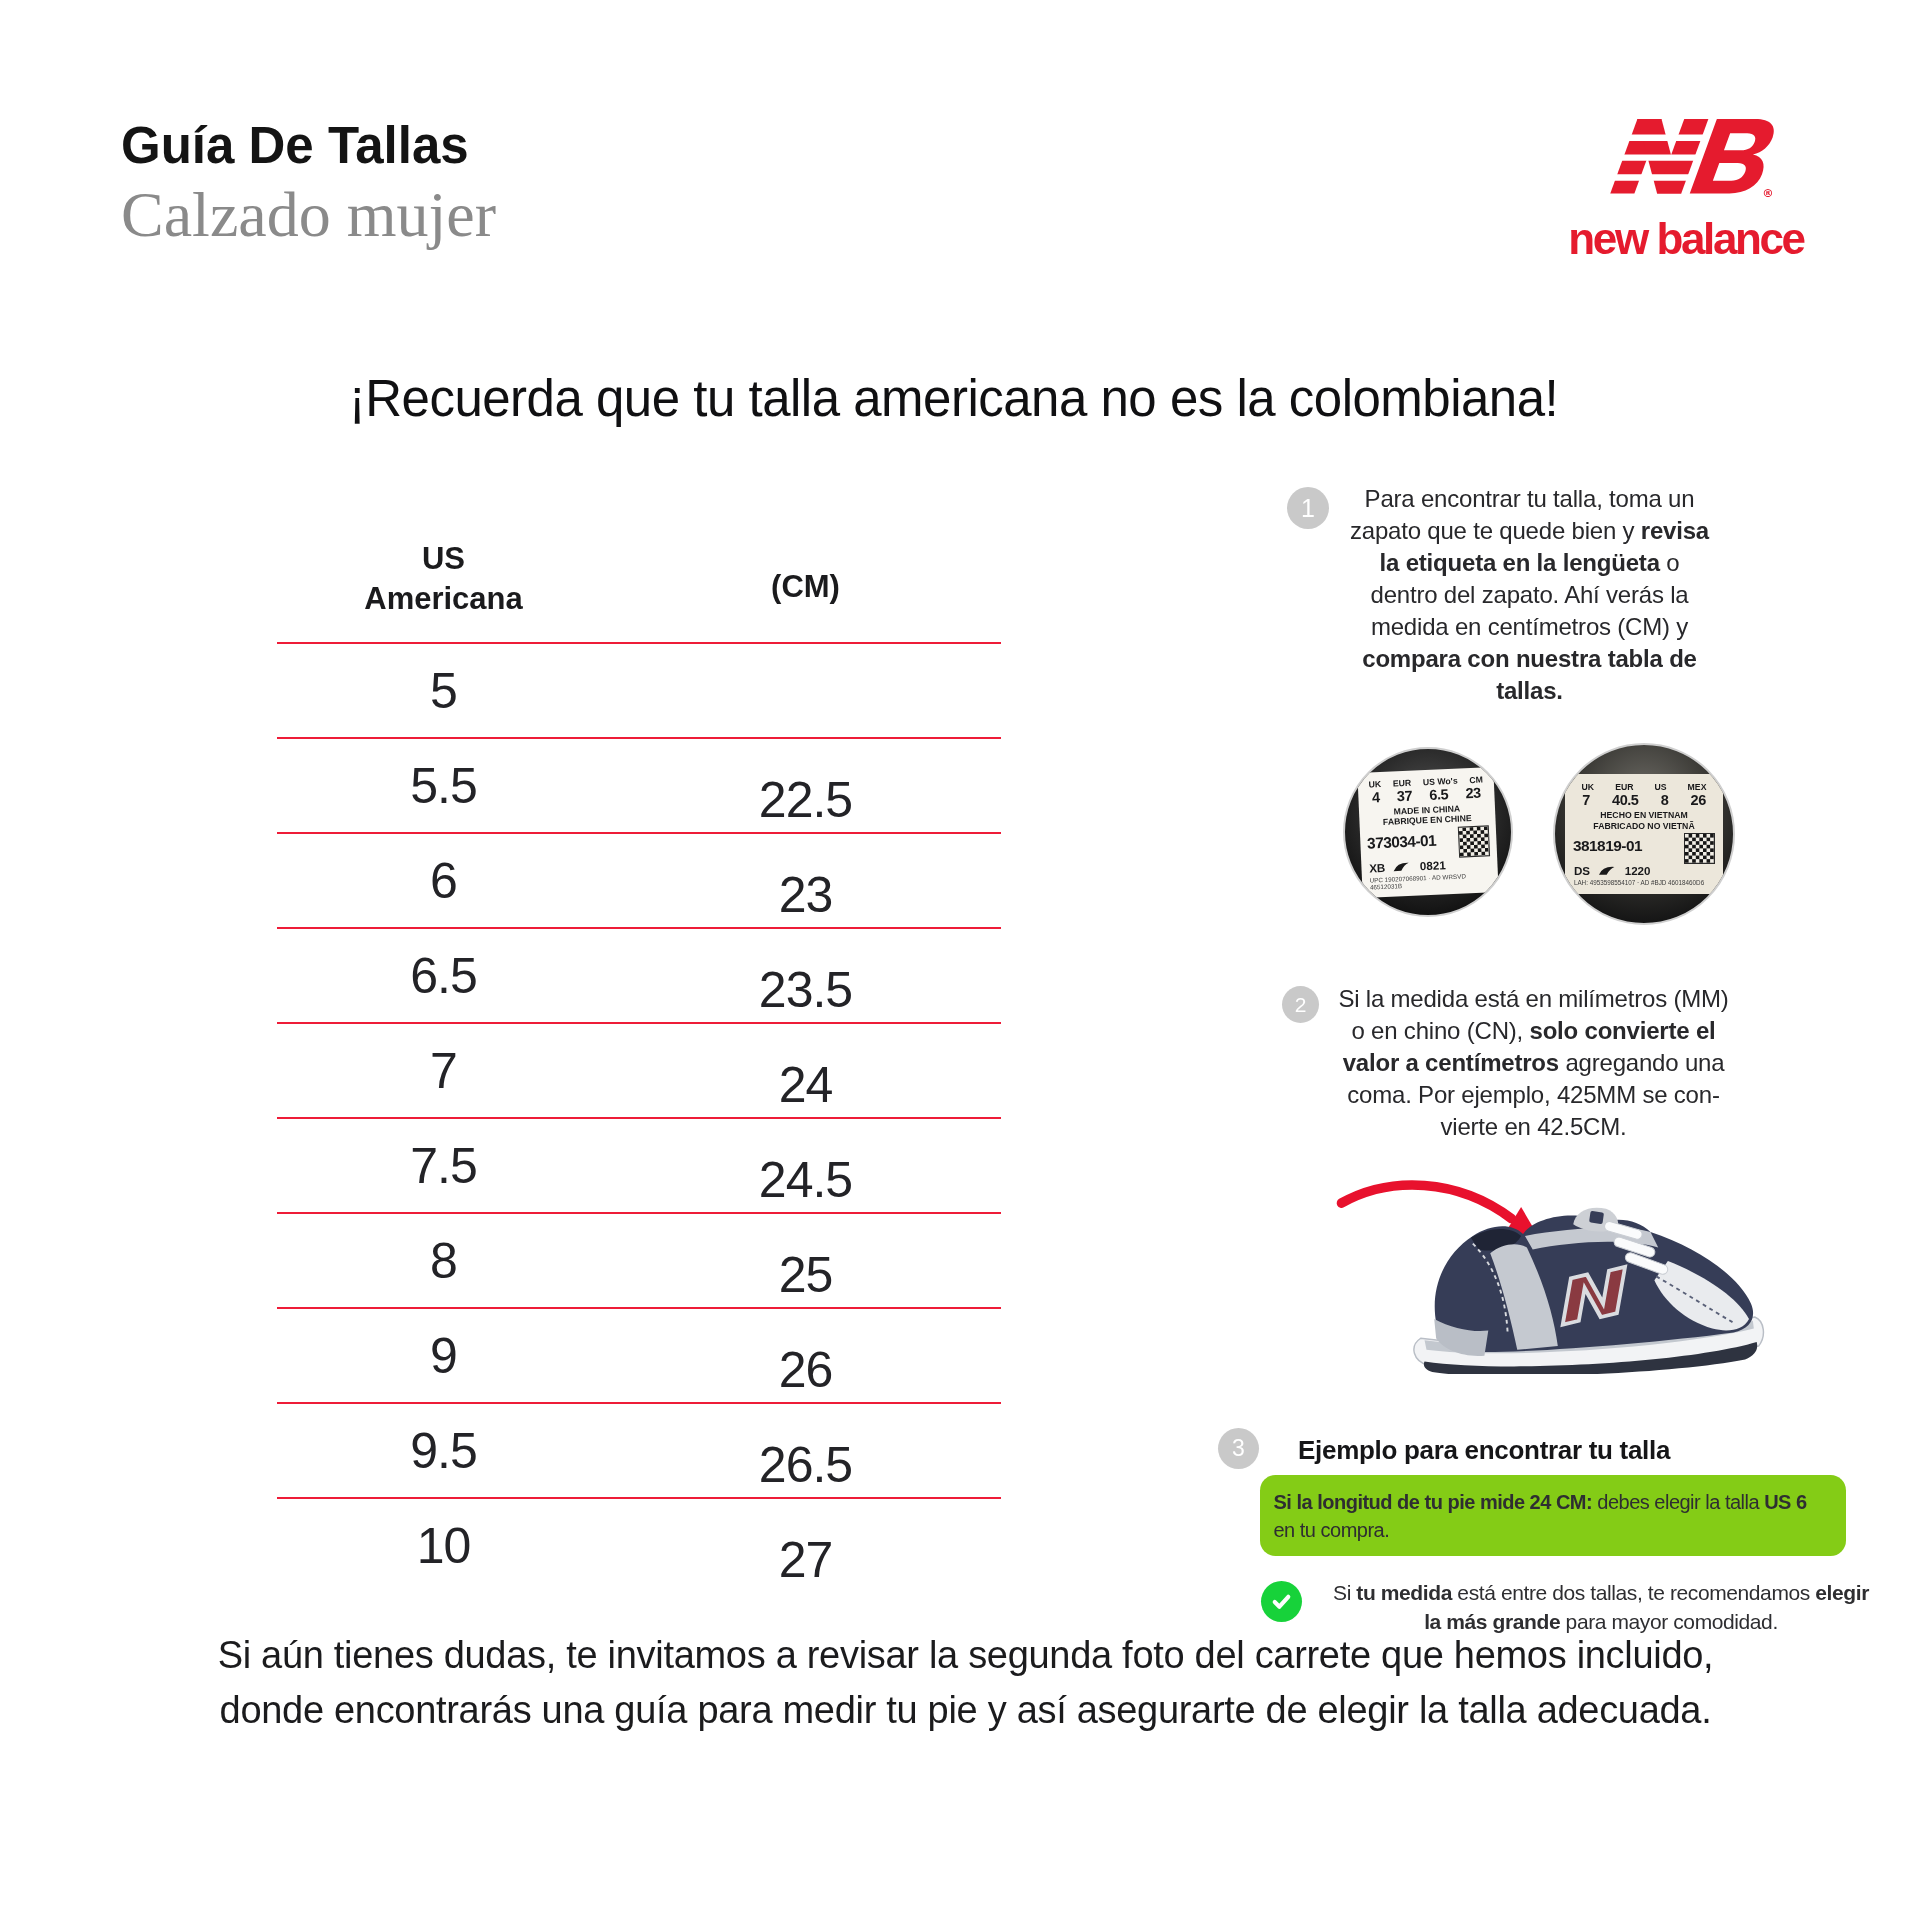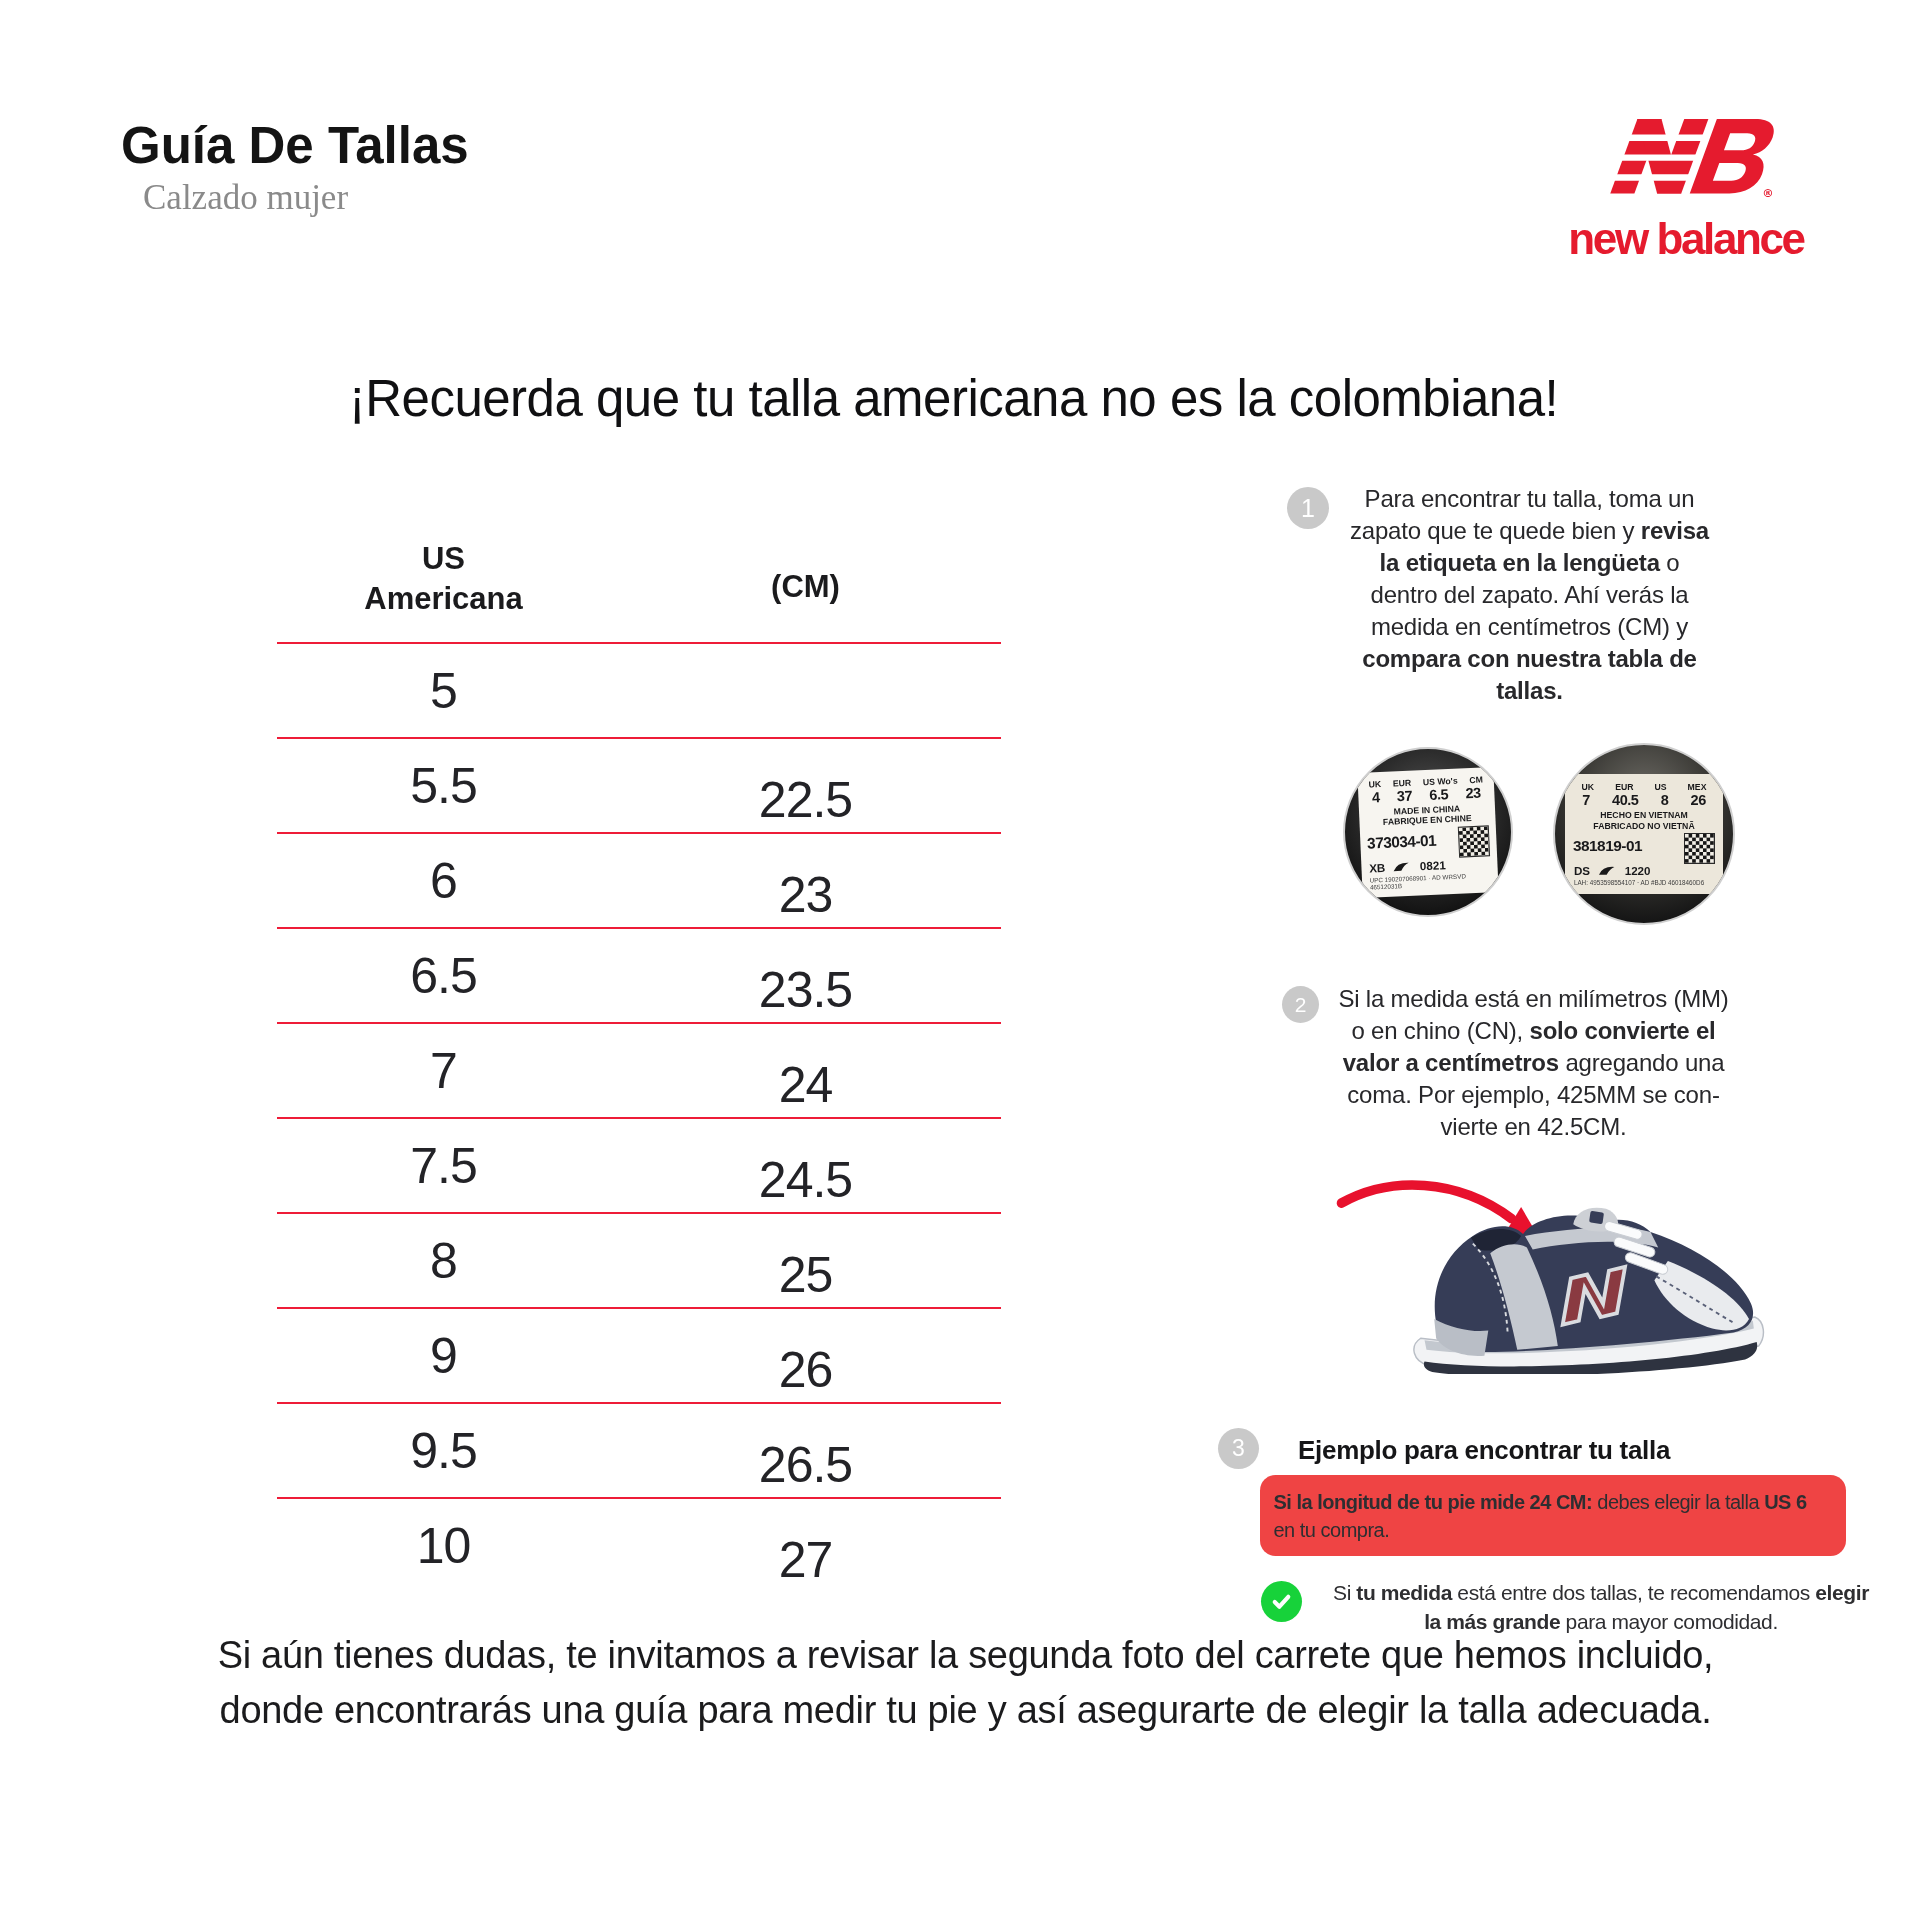--- a/index.html
+++ b/index.html
@@ -3,21 +3,21 @@
 <meta charset="utf-8">
 <style>
   html,body{margin:0;padding:0;background:#fff;}
   .canvas{position:relative;width:1931px;height:1931px;background:#ffffff;overflow:hidden;
           font-family:"Liberation Sans",sans-serif;color:#1d1d1f;}
   .abs{position:absolute;}
   .b{font-weight:bold;}
 
   
   .title{left:121px;top:116px;font-size:51px;font-weight:bold;color:#141414;letter-spacing:0;}
-  .subtitle{left:121px;top:178px;font-family:"Liberation Serif",serif;font-size:35px;color:#8a8a8a;margin-left:22px;}
+  .subtitle{left:121px;top:178px;font-family:"Liberation Serif",serif;font-size:64px;color:#8a8a8a;}
   .nb-mark{left:1609px;top:108px;width:176px;height:100px;}
   .nb-wordmark{left:1553px;top:214px;width:266px;text-align:center;font-size:44px;font-weight:bold;
                color:#e51b2e;letter-spacing:-2.4px;}
 
   
   .headline{left:0;top:369px;width:1907px;text-align:center;font-size:51px;font-weight:400;
             color:#101012;letter-spacing:-0.5px;}
 
   
   .size-table{left:277px;top:533px;width:724px;}
@@ -58,21 +58,21 @@
   .qr{width:29px;height:29px;background:repeating-conic-gradient(#161616 0% 25%,#f1eee6 0% 50%);
       background-size:7.2px 7.2px;border:1px solid #2a2a2a;}
   .sub-row{display:flex;gap:7.7px;align-items:center;font-size:11.6px;font-weight:bold;padding-left:2.9px;}
   .fine{font-size:6.3px;color:#3c3c3c;text-align:left;padding-left:2.9px;line-height:7.7px;margin-top:1.9px;}
 
   
   .shoe{left:1328px;top:1176px;width:449px;height:198px;}
 
   
   .step3-heading{left:1270px;top:1435px;font-size:26px;font-weight:bold;color:#161618;letter-spacing:-0.3px;margin-left:28px;}
-  .example-box{left:1260px;top:1475px;width:586px;height:81px;background:#ef4444;border-radius:15.4px;
+  .example-box{left:1260px;top:1475px;width:586px;height:81px;background:#84cc16;border-radius:15.4px;
                box-sizing:border-box;padding:12.6px 13.5px 0 13.5px;font-size:20px;line-height:28px;
                color:#2e2e31;letter-spacing:-0.5px;text-align:left;}
 
   
   .tip-circle{left:1261px;top:1581px;width:41px;height:41px;background:#17d23a;border-radius:50%;
               display:flex;align-items:center;justify-content:center;}
   .tip-text{left:1315px;top:1578px;width:572px;font-size:21px;line-height:29px;color:#2e2e31;
             letter-spacing:-0.4px;text-align:center;}
 
   

